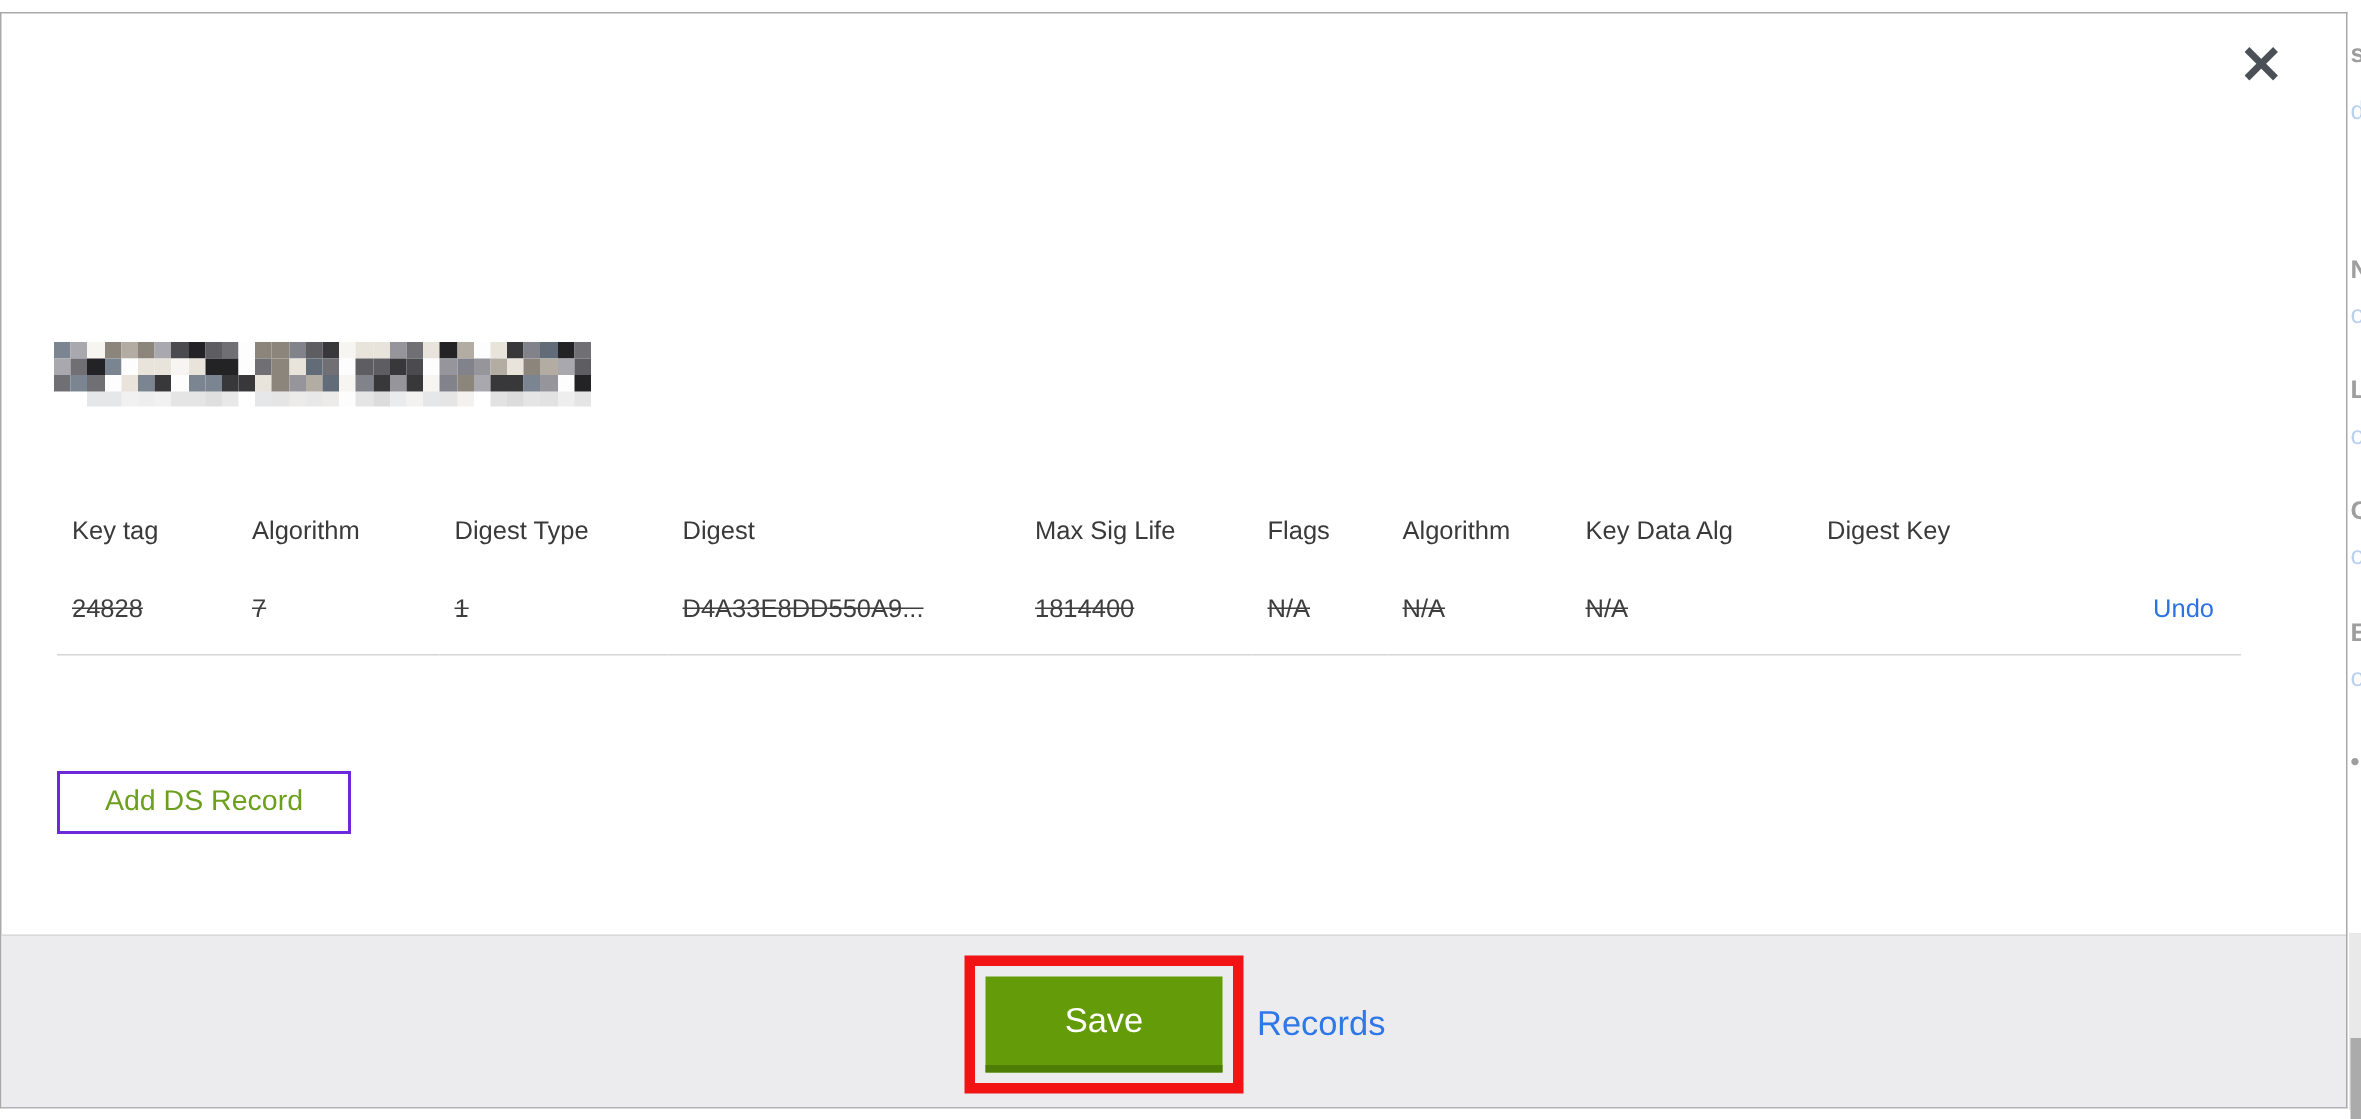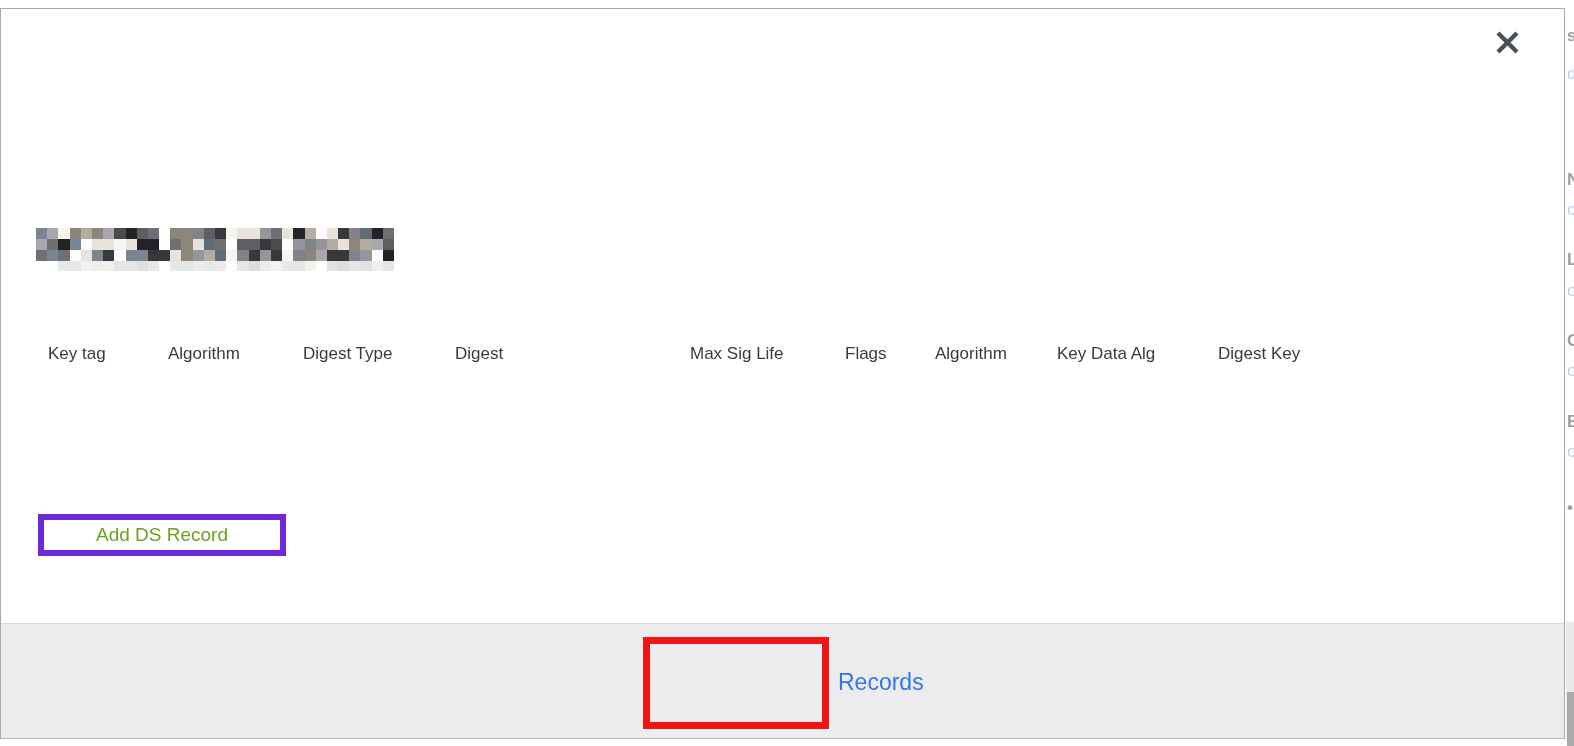--- a/index.html
+++ b/index.html
@@ -47,22 +47,22 @@
   .ds-table td {
     vertical-align: middle; font-size: 17px; color: #3e3e3e; padding-left: 10px;
   }
   .ds-table tr.row-a td { height: 62px; background: #f7f7f8; }
   .ds-table tr.row-b td { height: 59px; background: #ffffff; border-bottom: 1px solid #d6d6d6; }
   .ds-table td.struck { text-decoration: line-through; }
   .ds-table td.action-cell { text-align: right; padding-right: 18px; padding-left: 0; }
   .undo-link { color: #2d72e4; text-decoration: none; font-size: 17px; cursor: pointer; }
 
   .add-ds-btn {
-    position: absolute; left: 37px; top: 505px; width: 248px; height: 42px;
-    background: #ffffff; border: 6px solid #6d28d9; color: #6d9f1f;
+    position: absolute; left: 37px; top: 505px; width: 196px; height: 42px;
+    background: #ffffff; border: 2px solid #6d28d9; color: #6d9f1f;
     font-size: 19px; font-family: inherit; cursor: pointer;
   }
 
   
   .modal-footer {
     position: absolute; left: 0; bottom: 0; width: 1563px; height: 115px;
     background: #ececee; border-top: 1px solid #d9d9d9;
   }
   .red-annotation {
     position: absolute; left: 642px; top: 13px; width: 186px; height: 92px;
@@ -262,26 +262,39 @@
         <th>Digest</th>
         <th>Max Sig Life</th>
         <th>Flags</th>
         <th>Algorithm</th>
         <th>Key Data Alg</th>
         <th>Digest Key</th>
         <th></th>
       </tr>
     </thead>
     <tbody>
+      <tr class="row-b">
+        <td class="struck">24828</td>
+        <td class="struck">7</td>
+        <td class="struck">1</td>
+        <td class="struck">D4A33E8DD550A9...</td>
+        <td class="struck">1814400</td>
+        <td class="struck">N/A</td>
+        <td class="struck">N/A</td>
+        <td class="struck">N/A</td>
+        <td></td>
+        <td class="action-cell"><a class="undo-link">Undo</a></td>
+      </tr>
     </tbody>
   </table>
 
   <button class="add-ds-btn">Add DS Record</button>
 
   <div class="modal-footer">
+    <button class="save-btn">Save</button>
     <div class="red-annotation"></div>
     <a class="cancel-link">Records</a>
   </div>
 
 </div>
 
 <div class="bg-strip" id="bg-strip">
   <div class="frag-footer"></div>
 <div class="frag dark" style="top: 26px;">s</div>
     <div class="frag blue" style="top: 64px;">d</div>

